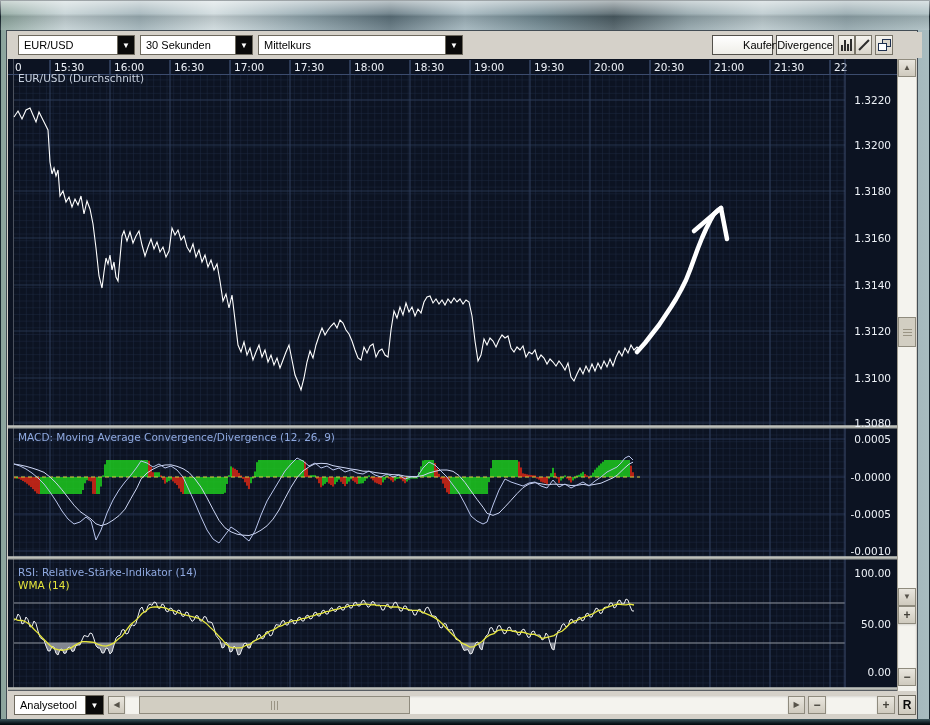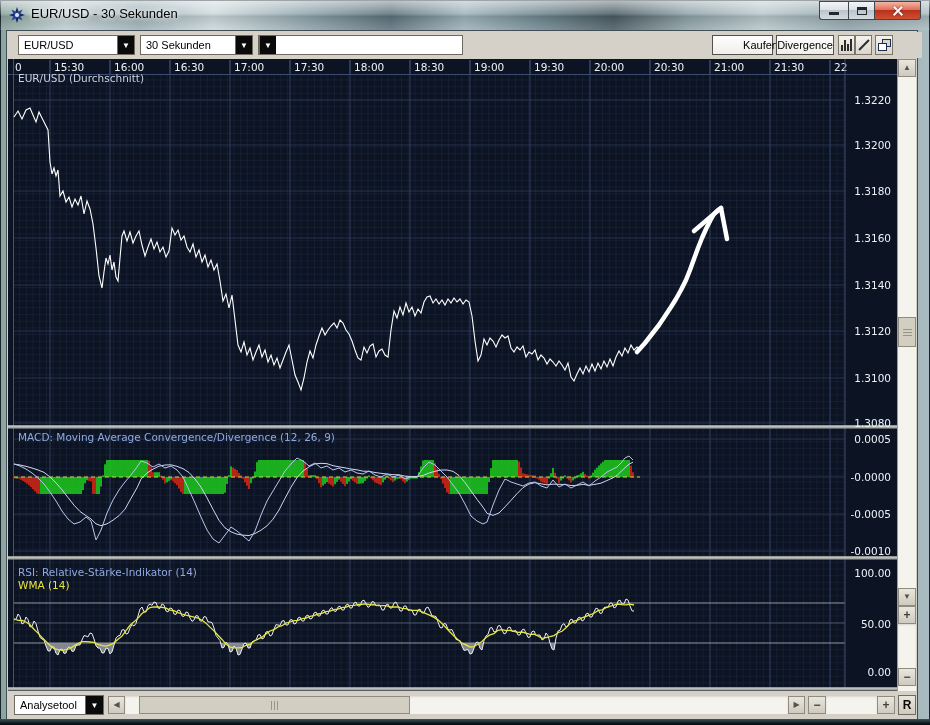--- a/index.html
+++ b/index.html
@@ -57,53 +57,34 @@
   .strack{position:absolute;background:#f4f3ee;box-shadow:inset 0 1px 2px rgba(0,0,0,.12);}
   .rbtn{position:absolute;background:linear-gradient(180deg,#e9e6de,#cfcabe);border:1px solid #6f6b60;
     font-weight:bold;font-size:12px;color:#0a0a0a;display:flex;align-items:center;justify-content:center;}
   .bottom-dark{position:absolute;left:0;top:719px;width:930px;height:6px;background:linear-gradient(180deg,#3d565c,#0d181e 70%,#05090c);}
 </style>
 </head>
 <body>
 
 <div id="window">
 
-  <div class="titlebar">
-    <svg class="app-icon" viewBox="0 0 16 16">
-      <path d="M8 0 L10 6 L16 8 L10 10 L8 16 L6 10 L0 8 L6 6 Z" fill="#16295f"></path>
-      <path d="M2.4 2.4 L8 5.2 L13.6 2.4 L10.8 8 L13.6 13.6 L8 10.8 L2.4 13.6 L5.2 8 Z" fill="#27439c"></path>
-      <circle cx="8" cy="8" r="2" fill="#dfe8f5"></circle>
-    </svg>
-    <span class="title-text">EUR/USD - 30 Sekunden</span>
-    <div class="caption">
-      <div class="cap-btn min">
-          <i class="glyph-min"></i>
-        </div>
-      <div class="cap-btn max">
-          <i class="glyph-max"></i>
-        </div>
-      <div class="cap-btn close">
-          <i class="glyph-close-a"></i>
-          <i class="glyph-close-b"></i>
-        </div>
-    </div>
-  </div>
 
   <div class="content-bg"></div>
 
   <div class="toolbar">
     <div class="combo" style="left:10px;width:117px;">
       <span class="combo-text">EUR/USD</span>
       <span class="combo-btn">▼</span>
     </div>
     <div class="combo" style="left:132px;width:113px;">
       <span class="combo-text">30 Sekunden</span>
       <span class="combo-btn">▼</span>
     </div>
     <div class="combo" style="left:250px;width:205px;">
+      <span class="combo-text">Mittelkurs</span>
       <span class="combo-btn">▼</span>
     </div>
     <div class="tb-btn" style="left:704px;width:61px;padding-left:36px;">Kaufen</div>
     <div class="tb-btn" style="left:768px;width:58px;">Divergence</div>
     <div class="icon-btn" style="left:830px;width:17px;">
       <span class="vol-icon">
           <i style="height:6px"></i>
           <i style="height:11px"></i>
           <i style="height:7px"></i>
           <i style="height:12px"></i>

